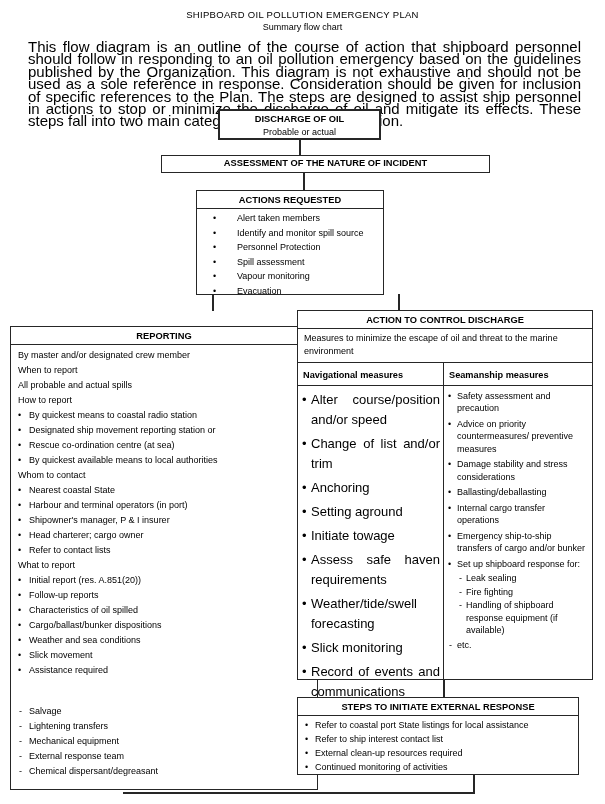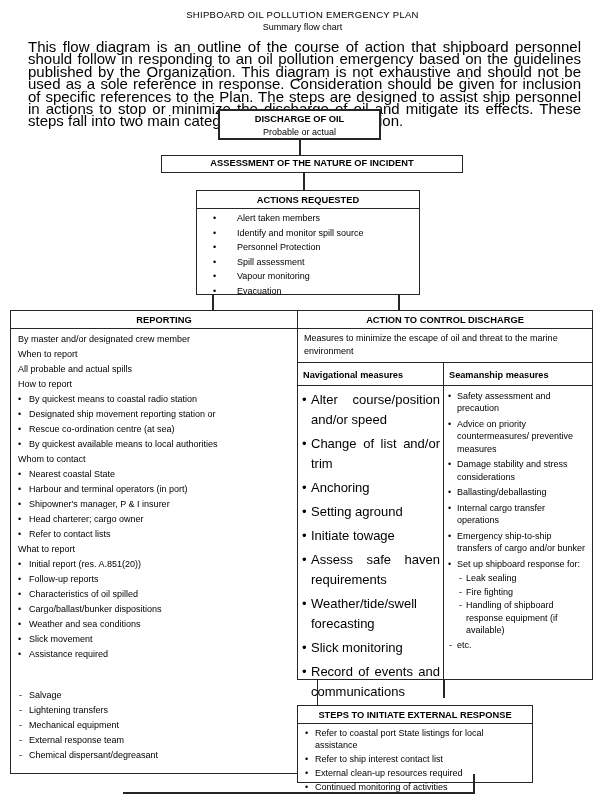--- a/index.html
+++ b/index.html
@@ -34,35 +34,35 @@
 
   
   #box-discharge {
     left:218px; top:109px; width:163px; height:31px;
     border-width:2px; text-align:center; padding-top:2px;
   }
   .b-title { font-weight:bold; font-size:9.3px; line-height:13px; }
   .b-sub   { font-size:9px; line-height:12px; }
 
   #box-assessment {
-    left:161px; top:155px; width:302px; height:18px;
+    left:161px; top:155px; width:329px; height:18px;
     text-align:center;
   }
   #box-assessment .b-title { line-height:15px; }
 
-  #box-actions { left:196px; top:190px; width:224px; height:105px; }
+  #box-actions { left:196px; top:190px; width:188px; height:105px; }
   .a-list { padding-top:2px; }
   .a-item {
     position:relative; font-size:9px; line-height:12px;
     padding:1.25px 4px 1.25px 40px; text-align:left;
   }
   .a-item::before { content:"•"; position:absolute; left:16px; }
 
   
-  #box-reporting { left:10px; top:310px; width:308px; height:464px; }
+  #box-reporting { left:10px; top:326px; width:308px; height:464px; }
   .r-list { padding-top:2px; }
   .r-item { position:relative; font-size:9px; line-height:12px; padding:1.5px 6px 1.5px 7px; }
   .r-item.bold { font-weight:normal; }
   .r-item.bullet { padding-left:18px; }
   .r-item.bullet::before { content:"•"; position:absolute; left:7px; }
   .r-item.dash { padding-left:18px; }
   .r-item.dash::before { content:"-"; position:absolute; left:8px; }
   .r-item.spacer { height:26px; padding:0; }
 
   
@@ -93,21 +93,21 @@
     position:relative; font-size:9px; line-height:12.5px;
     padding:1.5px 3px 1.5px 13px;
   }
   .s-item.bullet::before { content:"•"; position:absolute; left:4px; }
   .s-item.sub  { padding-left:22px; padding-top:0.5px; padding-bottom:0.5px; }
   .s-item.sub::before  { content:"-"; position:absolute; left:15px; }
   .s-item.dash { padding-left:13px; }
   .s-item.dash::before { content:"-"; position:absolute; left:5px; }
 
   
-  #box-steps { left:297px; top:697px; width:236px; height:78px;margin-top:8px; }
+  #box-steps { left:297px; top:697px; width:282px; height:78px; }
   .st-list { padding-top:2px; }
   .st-item { position:relative; font-size:9px; line-height:12px; padding:1px 4px 1px 17px; }
   .st-item::before { content:"•"; position:absolute; left:7px; }
 
   
   .vline { position:absolute; width:1.5px; background:#262626; }
   .hline { position:absolute; height:1.5px; background:#262626; }
   #c-discharge-assessment { left:299px; top:139px; height:17px; }
   #c-assessment-actions   { left:303px; top:172px; height:19px; }
   #c-actions-reporting    { left:212px; top:294px; height:17px; }

